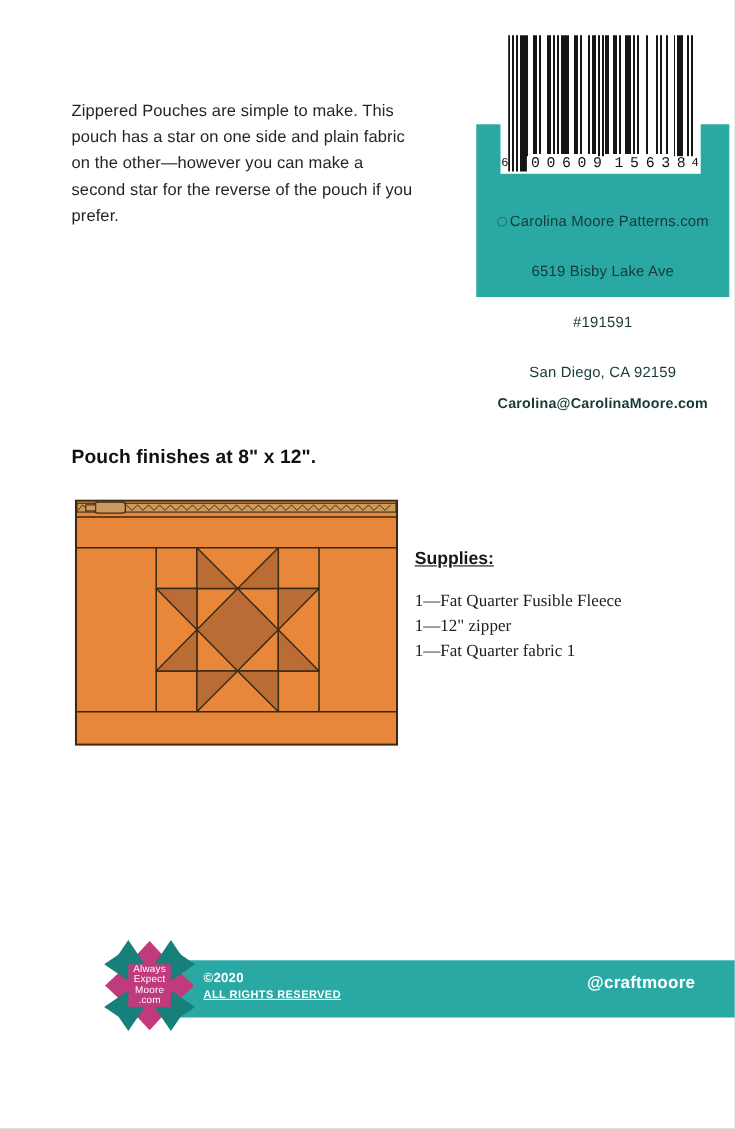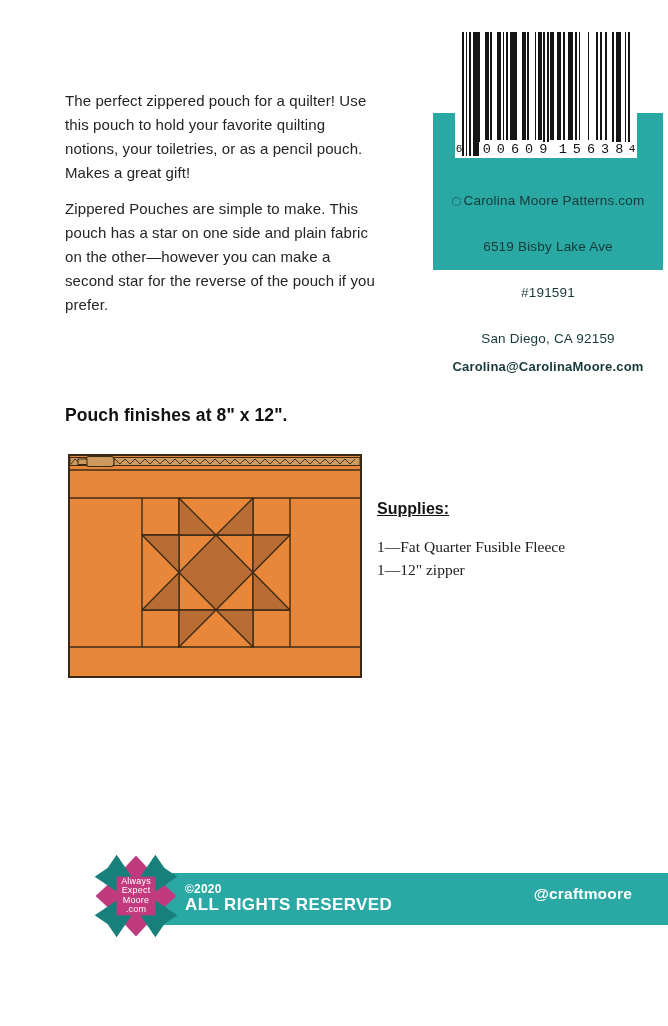--- a/index.html
+++ b/index.html
@@ -47,42 +47,38 @@
   }
   .supplies{position:absolute;left:377px;top:452px;width:280px;margin-top:48px;}
   .supplies-heading{font-size:16px;font-weight:bold;text-decoration:underline;color:#161616;margin-bottom:18px;}
   .supply-item{font-size:15.5px;line-height:22.5px;color:#202020;font-family:Liberation Serif, serif;}
   
   .pouch{position:absolute;left:68px;top:454px;width:294px;height:224px;}
   
   .footer-bar{position:absolute;left:118px;top:873px;width:550px;height:52px;background:var(--teal);}
   .footer-copy{position:absolute;left:67px;top:8px;color:#fff;}
   .copy-year{font-size:12px;font-weight:bold;line-height:16px;letter-spacing:.2px;}
-  .rights{font-size:17px;font-weight:bold;line-height:15px;letter-spacing:.4px;}
+  .rights{font-size:10px;font-weight:bold;line-height:15px;letter-spacing:.4px;text-decoration:underline;}
   .social-handle{
     position:absolute;right:36px;top:12px;color:#fff;font-size:15.5px;font-weight:bold;letter-spacing:.2px;
   }
   .brand-logo{position:absolute;left:92px;top:852px;width:88px;height:88px;}
   .brand-logo svg{position:absolute;inset:0;}
   .logo-text{
     position:absolute;left:28%;top:28%;width:44%;height:44%;
     display:flex;flex-direction:column;align-items:center;justify-content:center;
     color:#fff;font-size:9px;line-height:9.5px;text-align:right;letter-spacing:.2px;
   }
 </style>
 </head>
 <body>
 
 <div class="page">
 
   <div class="intro">
-    <p class="para">The perfect zippered pouch for a quilter! Use
-this pouch to hold your favorite quilting
-notions, your toiletries, or as a pencil pouch.
-Makes a great gift!</p>
     <p class="para">Zippered Pouches are simple to make. This
 pouch has a star on one side and plain fabric
 on the other—however you can make a
 second star for the reverse of the pouch if you
 prefer.</p>
   </div>
 
   <div class="contact-card">
     <div class="contact-line"><span class="dot-circle"></span><span>Carolina Moore Patterns.com</span></div>
     <div class="contact-line">6519 Bisby Lake Ave</div>
@@ -181,20 +177,21 @@
       <polygon points="185,81 222,81 185,118.5"></polygon>
       <polygon points="185,118.5 222,156 185,156"></polygon>
       <polygon points="148,81 185,118.5 148,156 111,118.5"></polygon>
     </g>
   </svg>
 
   <div class="supplies">
     <div class="supplies-heading">Supplies:</div>
     <div class="supply-item">1—Fat Quarter Fusible Fleece</div>
     <div class="supply-item">1—12" zipper</div>
+    <div class="supply-item">1—Fat Quarter fabric 1</div>
   </div>
 
   <div class="footer-bar">
     <div class="footer-copy">
       <div class="copy-year">©2020</div>
       <div class="rights">ALL RIGHTS RESERVED</div>
     </div>
     <div class="social-handle">@craftmoore</div>
   </div>
 

